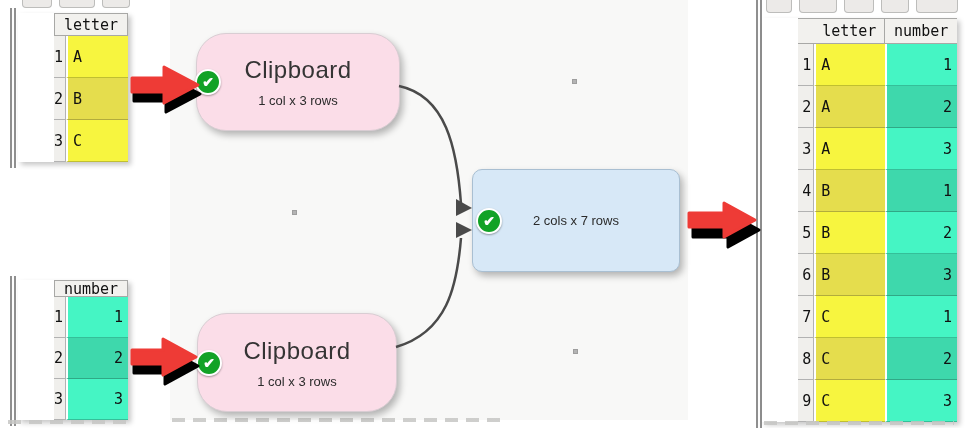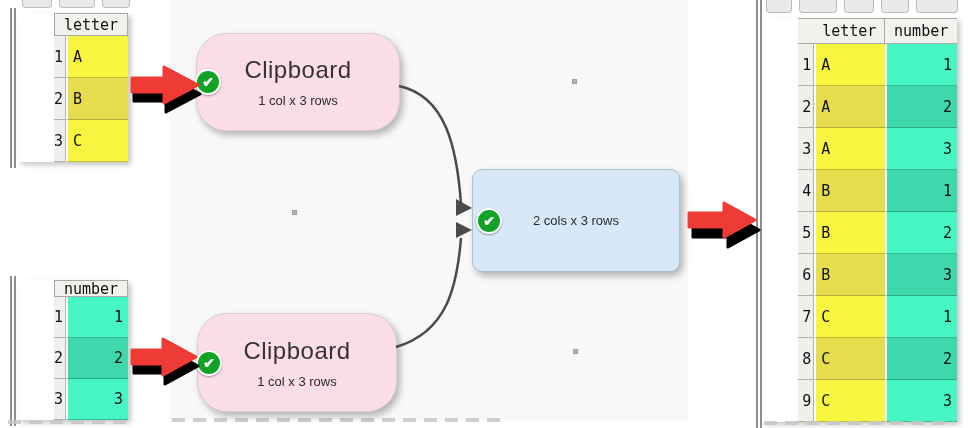--- a/index.html
+++ b/index.html
@@ -80,21 +80,21 @@
   <div class="torn" style="left:764px; top:421px; width:190px;"></div>
 
   <div class="node node-pink" style="left:196px; top:33px; width:204px; height:98px; z-index:20;">
     <div class="check" style="left:-2px;">✔</div>
     <div class="node-title">Clipboard</div>
     <div class="node-sub">1 col x 3 rows</div>
   </div>
 
   <div class="node node-blue" style="left:472px; top:169px; width:208px; height:103px; z-index:20;">
     <div class="check" style="left:3px;">✔</div>
-    <div class="node-sub">2 cols x 3 rows</div>
+    <div class="node-sub">2 cols x 7 rows</div>
   </div>
 
   <div class="node node-pink" style="left:197px; top:313px; width:200px; height:99px; z-index:20;">
     <div class="check" style="left:-2px;">✔</div>
     <div class="node-title">Clipboard</div>
     <div class="node-sub">1 col x 3 rows</div>
   </div>
 
   <svg id="overlay" viewBox="0 0 968 428">
 

